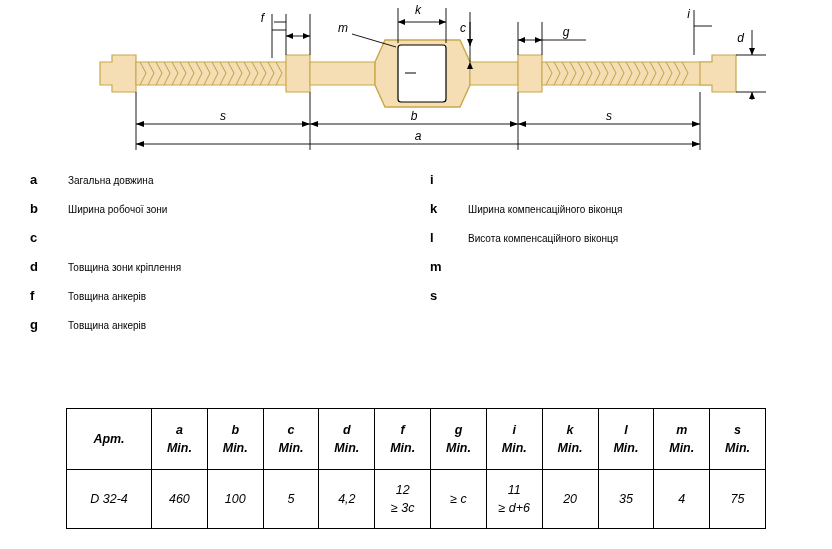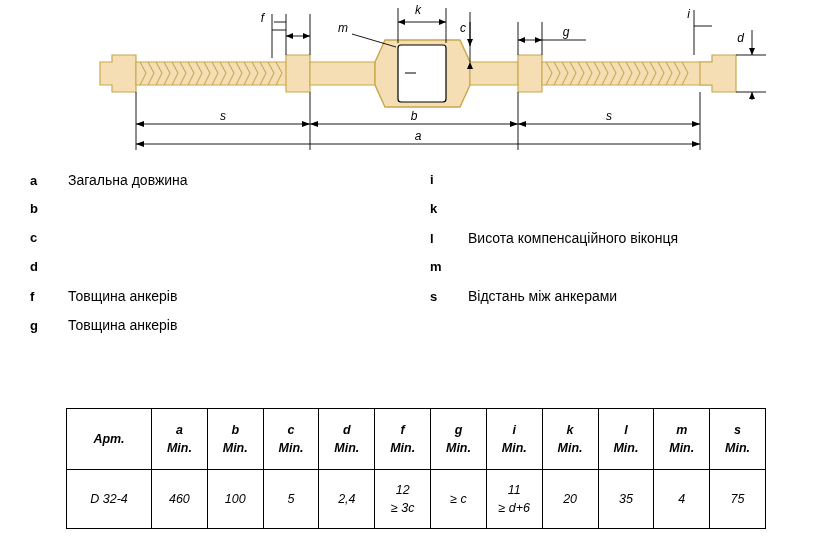--- a/index.html
+++ b/index.html
@@ -40,21 +40,21 @@
     align-items: baseline;
     height: 29px;
   }
   .legend-key {
     width: 38px;
     font-weight: bold;
     font-size: 13px;
     font-family: "Liberation Sans", sans-serif;
   }
   .legend-val {
-    font-size: 14px;
+    font-size: 10px;
   }
   #table-wrap {
     position: absolute;
     left: 66px;
     top: 408px;
     width: 700px;
   }
   table.spec {
     border-collapse: collapse;
     width: 700px;
@@ -218,54 +218,56 @@
 </div>
 
 <div id="legend">
   <div class="legend-col left">
     <div class="legend-row">
       <span class="legend-key">a</span>
       <span class="legend-val">Загальна довжина</span>
     </div>
     <div class="legend-row">
       <span class="legend-key">b</span>
+      <span class="legend-val">Ширина робочої зони</span>
     </div>
     <div class="legend-row">
       <span class="legend-key">c</span>
     </div>
     <div class="legend-row">
       <span class="legend-key">d</span>
+      <span class="legend-val">Товщина зони кріплення</span>
     </div>
     <div class="legend-row">
       <span class="legend-key">f</span>
       <span class="legend-val">Товщина анкерів</span>
     </div>
     <div class="legend-row">
       <span class="legend-key">g</span>
       <span class="legend-val">Товщина анкерів</span>
     </div>
   </div>
 
   <div class="legend-col right">
     <div class="legend-row">
       <span class="legend-key">i</span>
     </div>
     <div class="legend-row">
       <span class="legend-key">k</span>
+      <span class="legend-val">Ширина компенсаційного віконця</span>
     </div>
     <div class="legend-row">
       <span class="legend-key">l</span>
       <span class="legend-val">Висота компенсаційного віконця</span>
     </div>
     <div class="legend-row">
       <span class="legend-key">m</span>
     </div>
     <div class="legend-row">
       <span class="legend-key">s</span>
-      <span class="legend-val">Відстань між анкерами</span>
     </div>
   </div>
 </div>
 
 <div id="table-wrap">
   <table class="spec">
     <thead>
       <tr>
         <th>
           <span class="cell-main">Арт.</span>
@@ -329,21 +331,21 @@
         </td>
         <td>
           <span class="cell-main">100</span>
           <span class="cell-sub"></span>
         </td>
         <td>
           <span class="cell-main">5</span>
           <span class="cell-sub"></span>
         </td>
         <td>
-          <span class="cell-main">2,4</span>
+          <span class="cell-main">4,2</span>
           <span class="cell-sub"></span>
         </td>
         <td>
           <span class="cell-main">12</span>
           <span class="cell-sub">≥ 3c</span>
         </td>
         <td>
           <span class="cell-main">≥ c</span>
           <span class="cell-sub"></span>
         </td>

